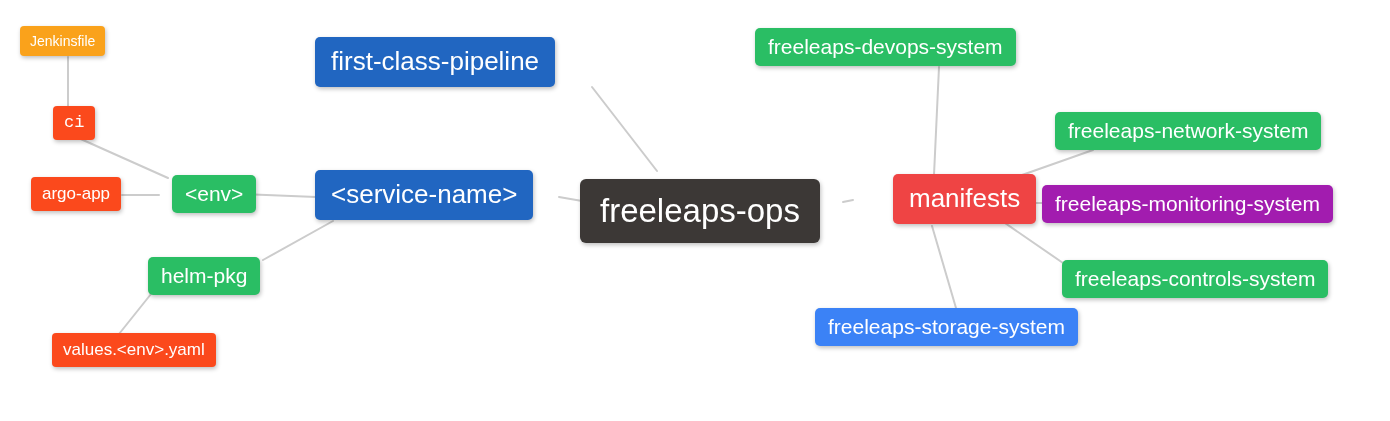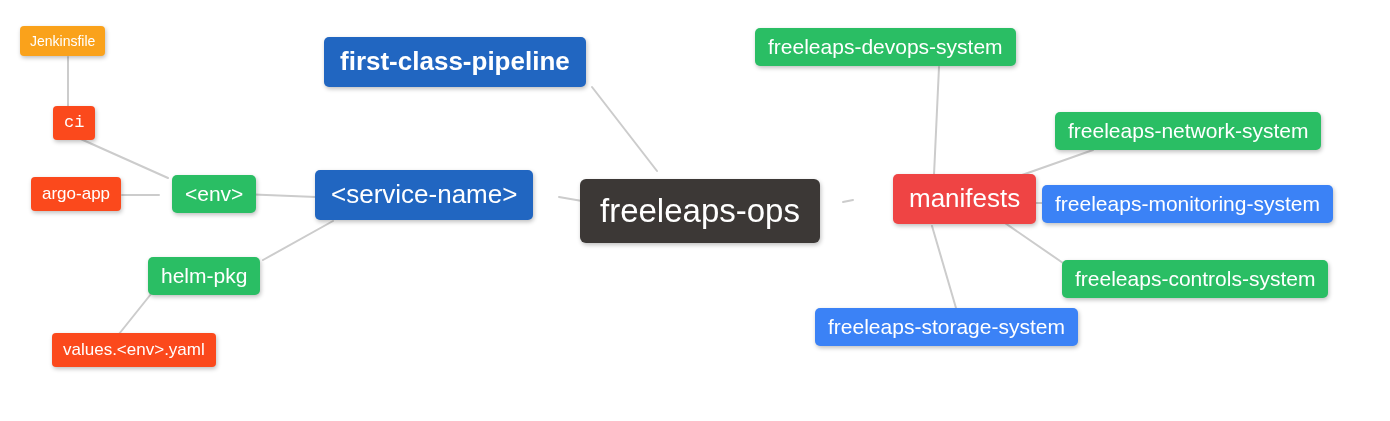--- a/index.html
+++ b/index.html
@@ -67,23 +67,23 @@
     <line x1="1002" y1="221" x2="1063" y2="263"></line>
     <line x1="932" y1="226" x2="956" y2="308"></line>
   </svg>
 
   <div class="node l5" style="left: 20px; top: 26px; background-color: rgb(250, 162, 27);">Jenkinsfile</div>
   <div class="node l4" style="left: 53px; top: 106px; background-color: rgb(251, 73, 28); font-family: Liberation Mono, monospace;">ci</div>
   <div class="node l4" style="left: 31px; top: 177px; background-color: rgb(251, 73, 28);">argo-app</div>
   <div class="node l3" style="left: 172px; top: 175px; background-color: rgb(42, 190, 100);">&lt;env&gt;</div>
   <div class="node l3" style="left: 148px; top: 257px; background-color: rgb(42, 190, 100);">helm-pkg</div>
   <div class="node l4" style="left: 8px; top: 333px; background-color: rgb(251, 73, 28); margin-left: 44px;">values.&lt;env&gt;.yaml</div>
-  <div class="node l2" style="left: 324px; top: 37px; background-color: rgb(33, 102, 193); font-weight: bold;">first-class-pipeline</div>
+  <div class="node l2" style="left: 315px; top: 37px; background-color: rgb(33, 102, 193);">first-class-pipeline</div>
   <div class="node l2" style="left: 315px; top: 170px; background-color: rgb(33, 102, 193);">&lt;service-name&gt;</div>
   <div class="node l1" style="left: 580px; top: 179px; background-color: rgb(60, 56, 54);">freeleaps-ops</div>
   <div class="node l2" style="left: 893px; top: 174px; background-color: #ef4444;">manifests</div>
   <div class="node l3" style="left: 755px; top: 28px; background-color: rgb(42, 190, 100);">freeleaps-devops-system</div>
   <div class="node l3" style="left: 1055px; top: 112px; background-color: rgb(42, 190, 100);">freeleaps-network-system</div>
-  <div class="node l3" style="left: 1042px; top: 185px; background-color: #3b82f6; text-align: center;">freeleaps-monitoring-system</div>
+  <div class="node l3" style="left: 1042px; top: 185px; background-color: #a21caf; text-align: center;">freeleaps-monitoring-system</div>
   <div class="node l3" style="left: 1062px; top: 260px; background-color: rgb(42, 190, 100);">freeleaps-controls-system</div>
   <div class="node l3" style="left: 815px; top: 308px; background-color: #3b82f6;">freeleaps-storage-system</div>
 
 </div>
 
 </body></html>

